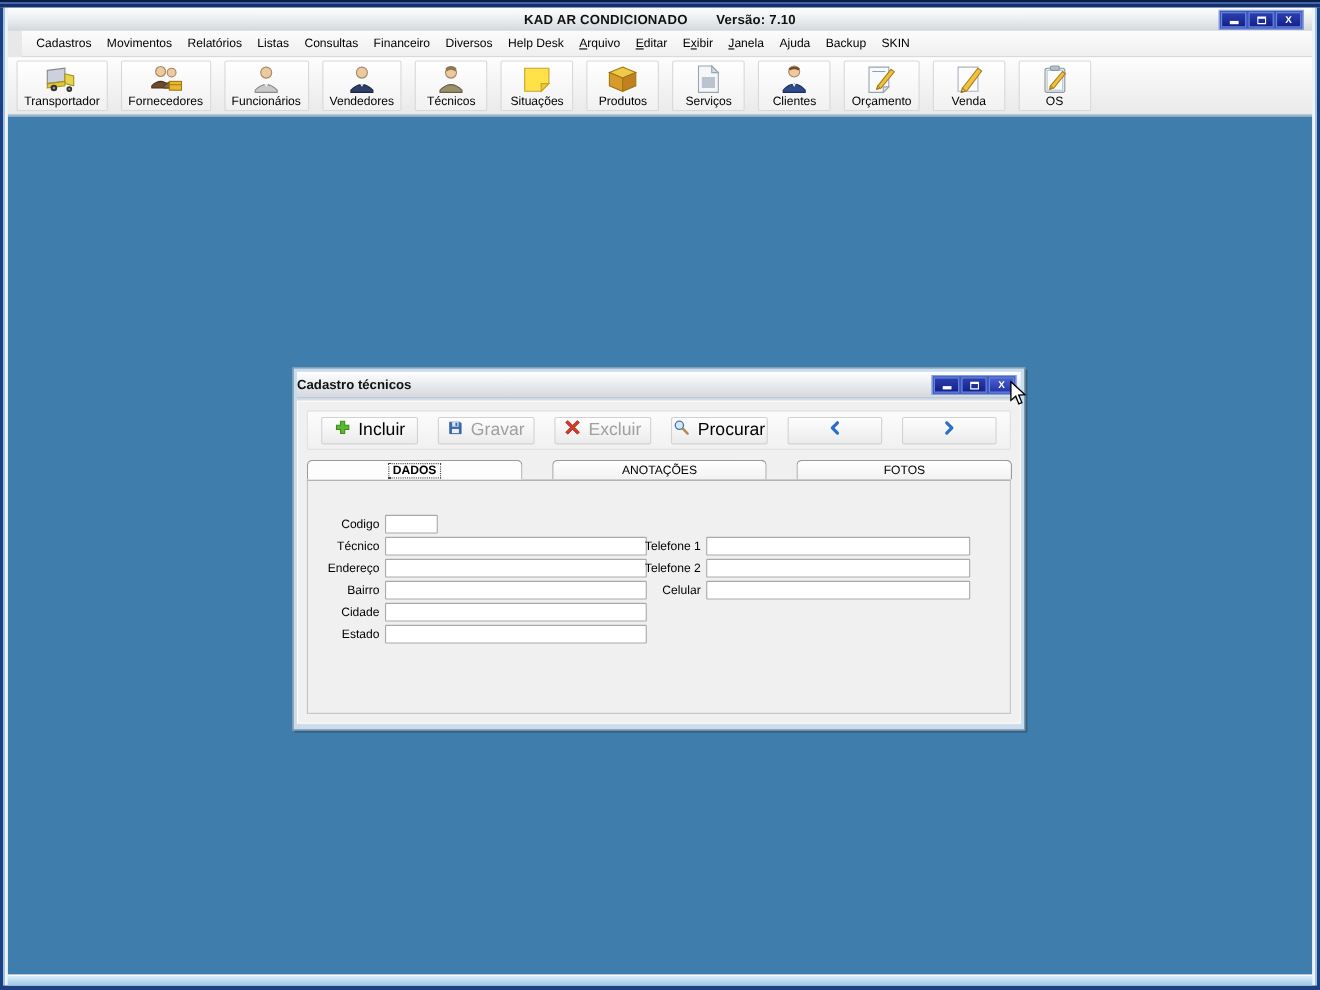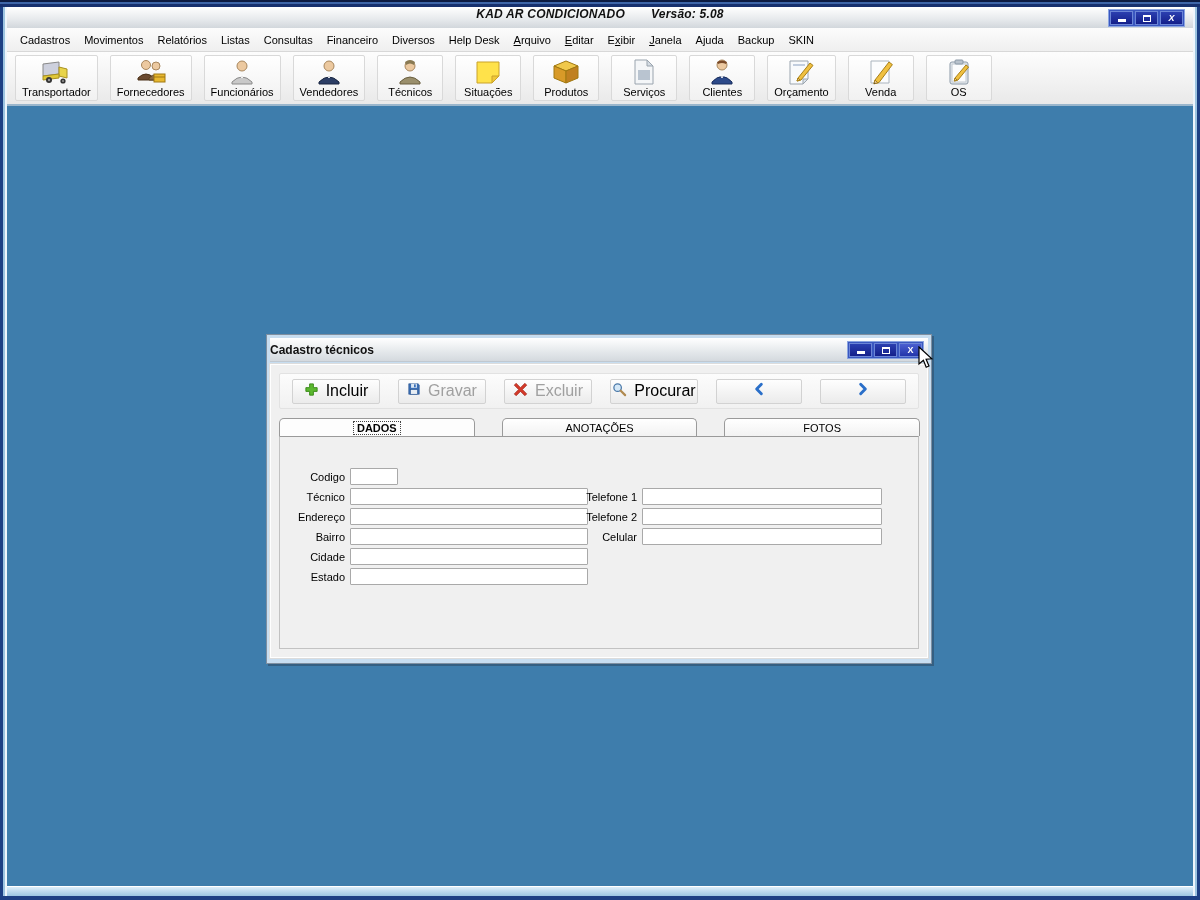--- a/index.html
+++ b/index.html
@@ -13,33 +13,33 @@
     background:linear-gradient(#0d1c42 0%, #0d1c42 28%, #3e66a8 28%, #3e66a8 58%, #16306e 58%, #16306e 100%); }
   .frame-left, .frame-right { position:absolute; top:7px; bottom:0; width:7px; z-index:5; }
   .frame-left  { left:0;  background:linear-gradient(to right, #1d4084 0 3px, #9cc4e0 3px 5px, #eef6fc 5px 7px); }
   .frame-right { right:0; background:linear-gradient(to left,  #1d4084 0 3px, #9cc4e0 3px 5px, #eef6fc 5px 7px); }
   .frame-bottom { position:absolute; left:0; bottom:0; width:1200px; height:4px; background:#1d4084; z-index:6; }
   .statusbar { position:absolute; left:7px; right:7px; bottom:4px; height:10px; z-index:6;
     border-top:1px solid #ffffff; background:linear-gradient(#ddeefb, #9cc6e2); }
 
   
   .titlebar { position:absolute; left:7px; right:7px; top:7px; height:21px;
-    background:linear-gradient(#ffffff, #e6e9ec 60%, #d2d7dc); display:flex; justify-content:center;font-style:italic; }
+    background:linear-gradient(#ffffff, #e6e9ec 60%, #d2d7dc); display:flex; align-items:center; justify-content:center; }
   .title-text { font-size:12px; font-weight:bold; color:#111; letter-spacing:.2px; }
   .title-gap { display:inline-block; width:26px; }
 
   .winbtns { position:absolute; right:8px; top:2px; display:flex; border:1px solid #8aa4e0; background:#3a57c0; padding:1px; gap:2px; }
   .winbtn { width:23px; height:14px; background:linear-gradient(#2b3fb0, #141f8a); border:1px solid #6b85d6;
     display:flex; align-items:center; justify-content:center; color:#fff; font-weight:bold; font-size:9px; cursor:default; }
   .winbtn.hover { background:linear-gradient(#4a5fd0, #2335aa); }
   .glyph-min { width:8px; height:3px; background:#fff; margin-top:5px; }
   .glyph-max { width:8px; height:7px; border:1px solid #fff; border-top:2px solid #fff; }
 
   
-  .menubar { position:absolute; left:7px; right:7px; top:28px; height:24px;
+  .menubar { position:absolute; left:20px; right:7px; top:28px; height:24px;
     background:linear-gradient(#fcfcfc, #efefef); border-bottom:1px solid #d8d8d8;
     display:flex; align-items:center; padding-left:6px; }
   .menu-item { padding:4px 7px; color:#000; cursor:default; white-space:nowrap; }
   .menu-item u { text-decoration:underline; }
 
   
   .toolbar { position:absolute; left:7px; right:7px; top:52px; height:54px;
     background:linear-gradient(#fdfdfd, #e9e9e9); border-bottom:2px solid #9ab6cc;
     display:flex; align-items:center; padding-left:8px; gap:12px; }
   .tbtn { min-width:66px; height:46px; border:1px solid #d9d9d9; border-radius:2px;
@@ -96,21 +96,21 @@
 
   <div class="frame-top"></div>
   <div class="frame-left"></div>
   <div class="frame-right"></div>
   <div class="frame-bottom"></div>
   <div class="statusbar"></div>
 
   <div class="titlebar">
     <span class="title-text">KAD AR CONDICIONADO</span>
     <span class="title-gap"></span>
-    <span class="title-text">Versão: 5.08</span>
+    <span class="title-text">Versão: 7.10</span>
     <div class="winbtns">
       <div class="winbtn">
           <span class="glyph-min"></span>
         </div>
       <div class="winbtn">
           <span class="glyph-max"></span>
         </div>
       <div class="winbtn">
           <span>X</span>
         </div>

